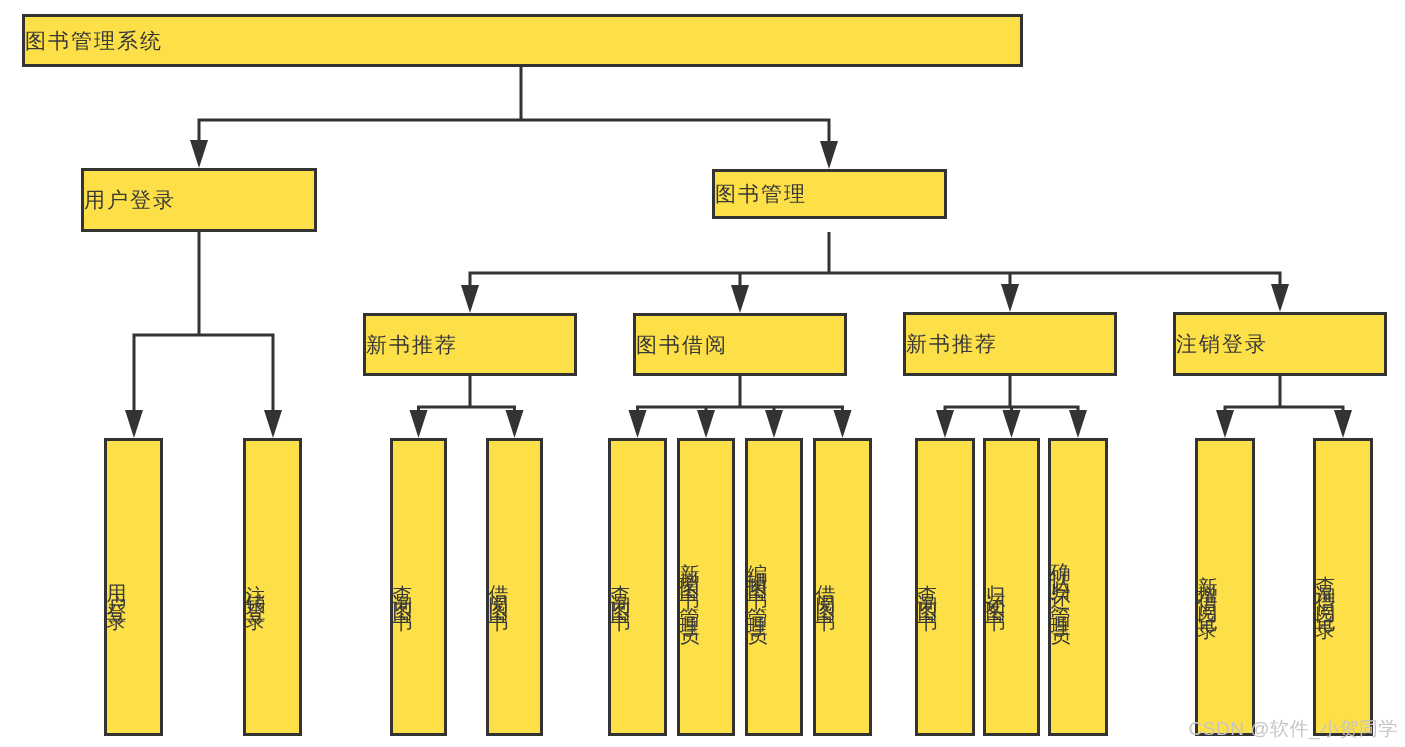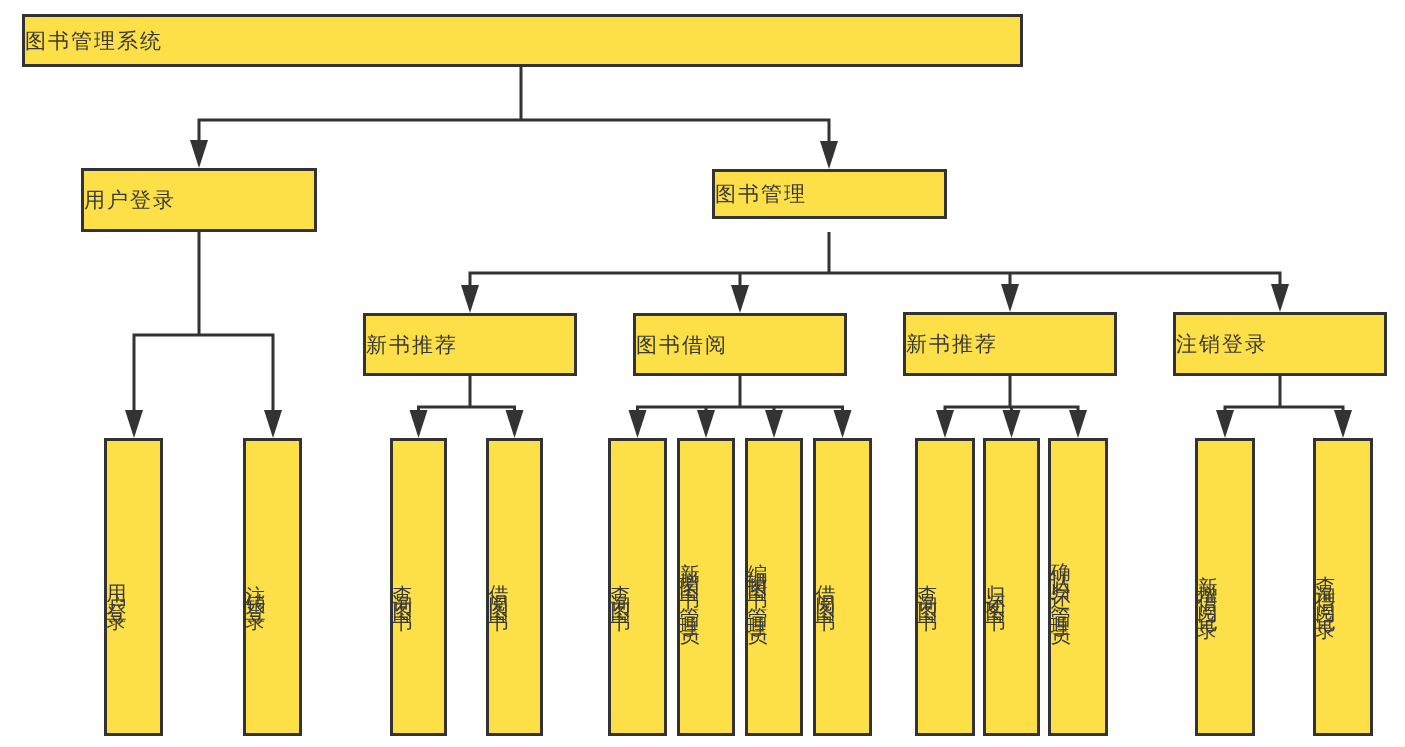--- a/index.html
+++ b/index.html
@@ -161,14 +161,15 @@
     <span>确认归还（管理员）</span>
   </div>
 
   <div class="node leaf" style="left:1195px;top:438px;width:60px;height:298px;">
     <span>新增借阅记录</span>
   </div>
   <div class="node leaf" style="left:1313px;top:438px;width:60px;height:298px;">
     <span>查询借阅记录</span>
   </div>
 
+  <div class="watermark">CSDN @软件_小贺同学</div>
 
 </div>
 
 </body></html>

